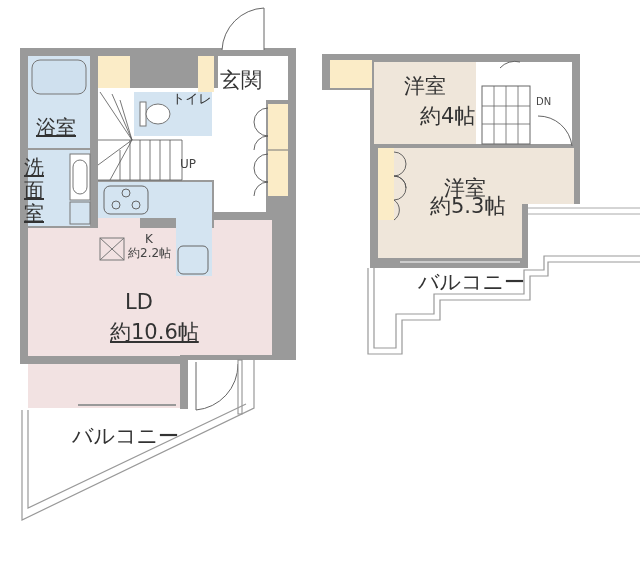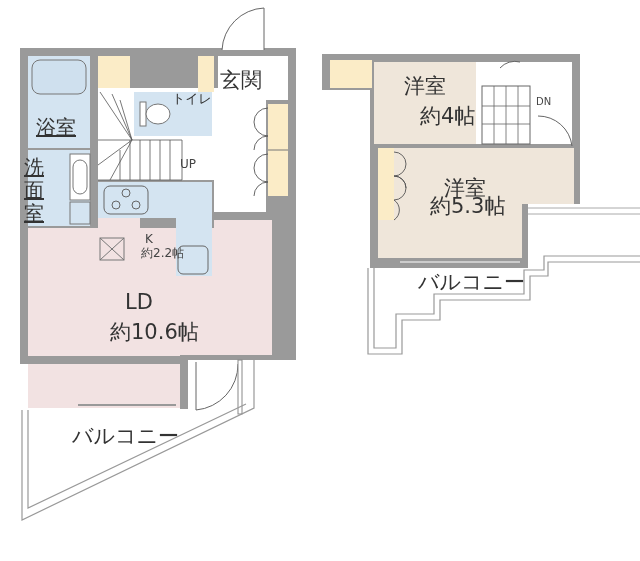--- a/index.html
+++ b/index.html
@@ -129,23 +129,23 @@
     <path d="M374 268 V348 H396 V314 H434 V294 H524 V270 H544 V256 H640"></path>
   </g>
 </svg>
 
 <div class="lbl big" style="left:220px;top:68px;">玄関</div>
 <div class="lbl mid" style="left:36px;top:116px;">浴室</div>
 <div class="lbl mid" style="left:22px;top:156px;width:22px;white-space:normal;word-break:break-all;">洗面室</div>
 <div class="lbl small" style="left:172px;top:92px;">トイレ</div>
 <div class="lbl tiny" style="left:180px;top:158px;">UP</div>
 <div class="lbl tiny" style="left:145px;top:233px;">K</div>
-<div class="lbl tiny" style="left:128px;top:247px;margin-left:13px;">約2.2帖</div>
+<div class="lbl tiny" style="left:128px;top:247px;">約2.2帖</div>
 <div class="lbl big" style="left:125px;top:290px;">LD</div>
-<div class="lbl big" style="left:110px;top:320px;">約10.6帖</div>
+<div class="lbl big" style="left:110px;top:320px;text-decoration:underline;">約10.6帖</div>
 <div class="lbl big" style="left:72px;top:424px;">バルコニー</div>
 
 <div class="lbl big" style="left:404px;top:74px;">洋室</div>
 <div class="lbl big" style="left:400px;top:104px;margin-left:20px;">約4帖</div>
 <div class="lbl tiny" style="left:536px;top:96px;font-size:10px;">DN</div>
 <div class="lbl big" style="left:444px;top:176px;">洋室</div>
 <div class="lbl big" style="left:430px;top:194px;">約5.3帖</div>
 <div class="lbl big" style="left:418px;top:270px;">バルコニー</div>
 
 </body></html>

